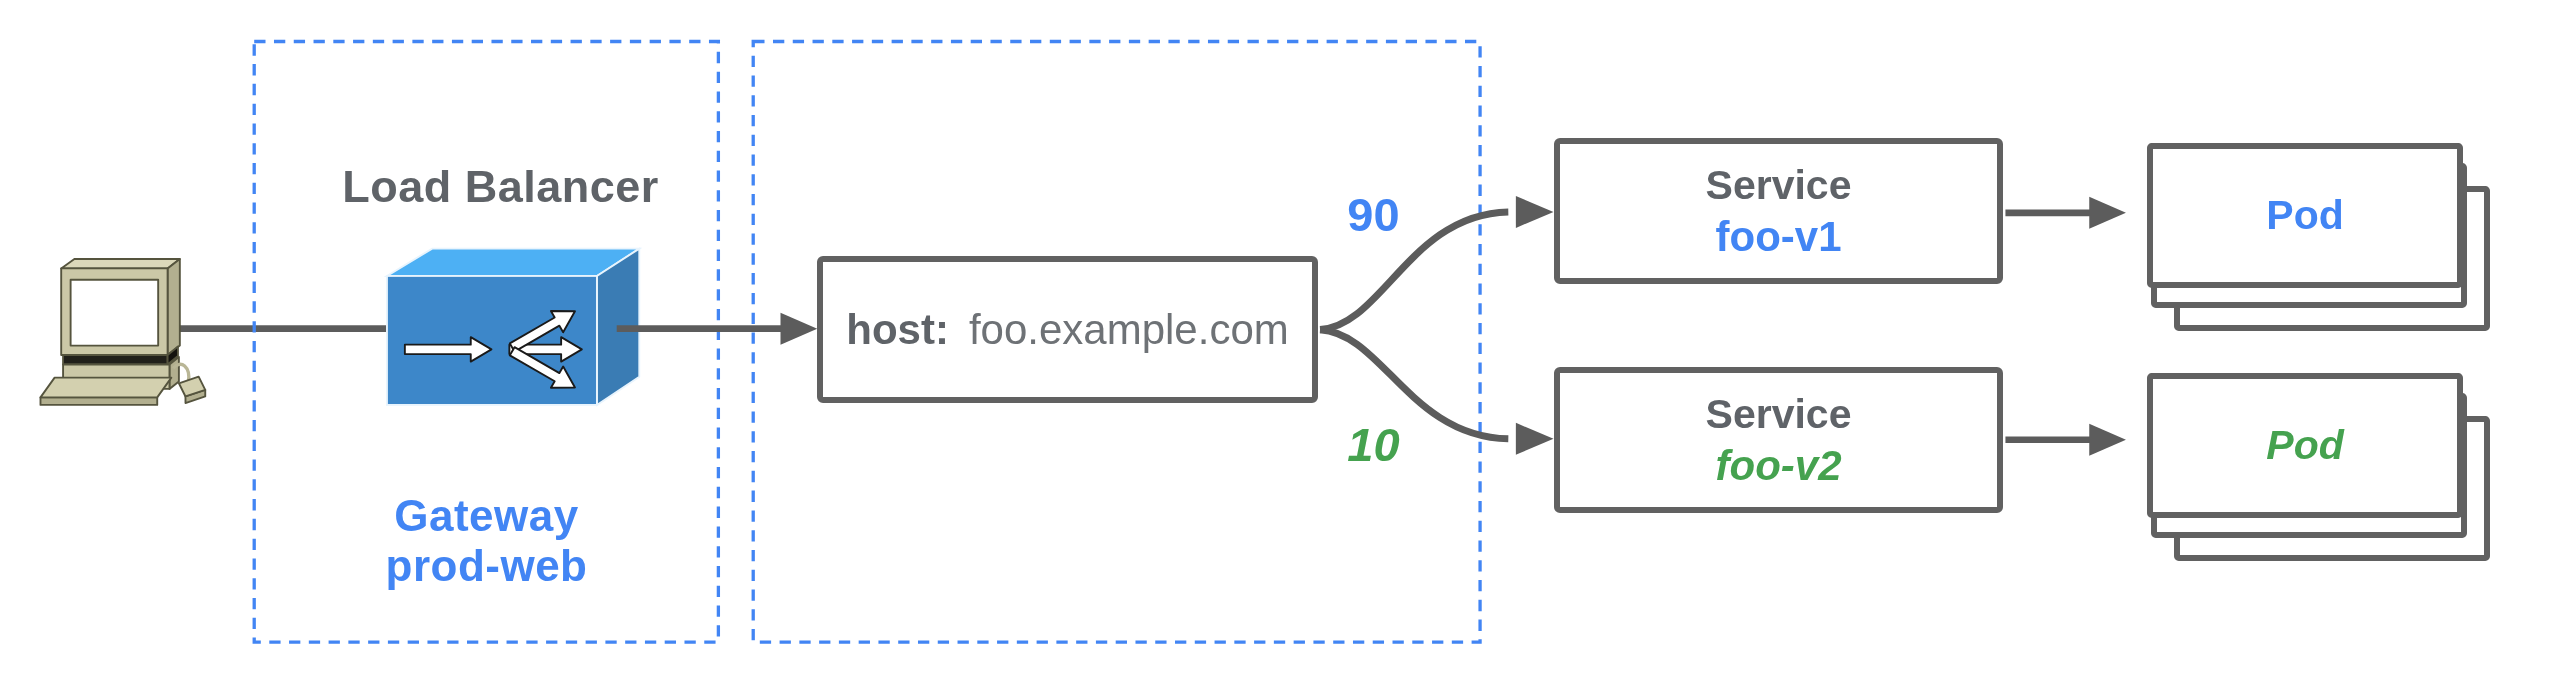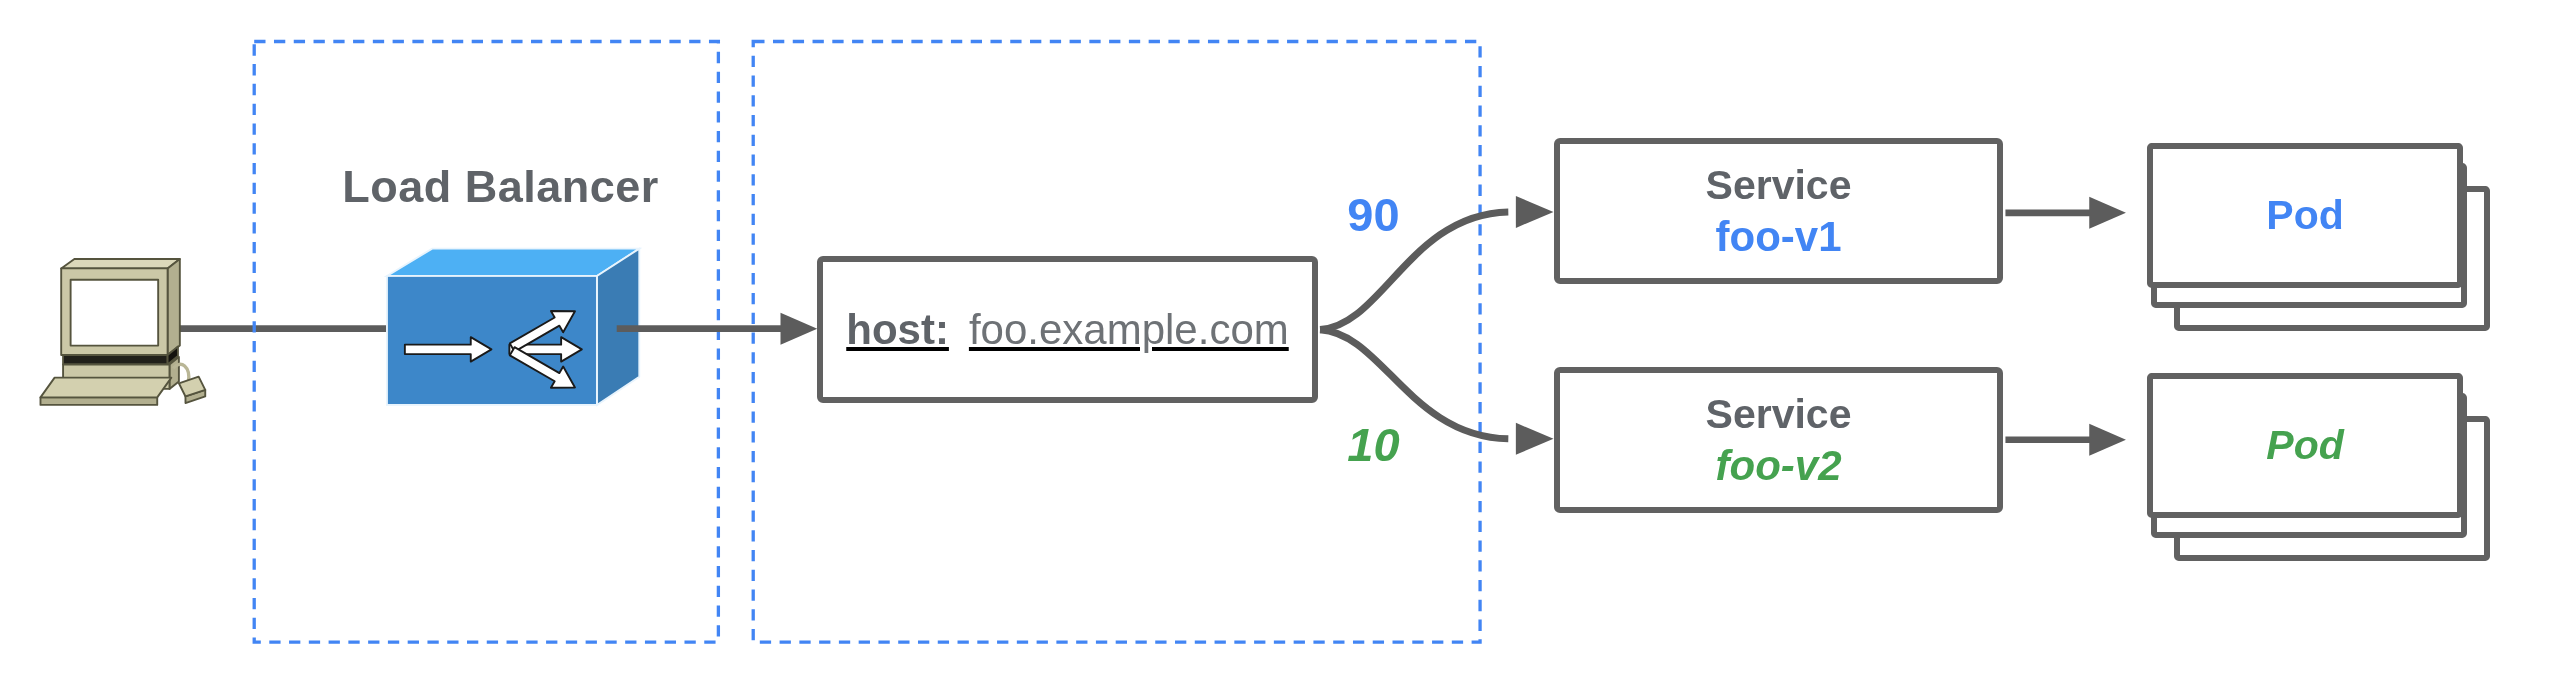--- a/index.html
+++ b/index.html
@@ -29,21 +29,21 @@
   
   .box {
     position: absolute;
     box-sizing: border-box;
     background: #ffffff;
     border: 6.6px solid #616161;
     border-radius: 6px;
     display: flex; flex-direction: column;
     align-items: center; justify-content: center;
   }
-  .host-box { flex-direction: row; gap: 20px; font-size: 42px; text-decoration: underline; }
+  .host-box { flex-direction: row; gap: 20px; font-size: 42px; }
   .host-key   { font-weight: 700; color: #5f6368; }
   .host-value { font-weight: 400; color: #6e7276; }
 
   .svc-kind { font-size: 41px; font-weight: 700; color: #5f6368; line-height: 51px; }
   .svc-name { font-size: 42px; font-weight: 700; line-height: 51px; }
 
   .text-blue  { color: #4285f4; }
   .text-green { color: #45a24f; font-style: italic; }
 
   .weight {
@@ -143,20 +143,24 @@
       <polygon points="2258,226 2219,209 2219,243" fill="#5c5c5c"></polygon>
     </g>
     <g>
       <line x1="2130" y1="467" x2="2222" y2="467" stroke="#5c5c5c" stroke-width="7"></line>
       <polygon points="2258,467 2219,450 2219,484" fill="#5c5c5c"></polygon>
     </g>
   </svg>
 
   <div class="big-title" style="left:268px; top:158px; width:465px; height:58px;">Load Balancer</div>
 
+  <div class="group-label" style="left:254px; top:491px; width:465px;">
+    <div>Gateway</div>
+    <div>prod-web</div>
+  </div>
 
 
   <div class="box host-box" style="left:817px; top:256px; width:501px; height:147px;">
     <span class="host-key">host:</span>
     <span class="host-value">foo.example.com</span>
   </div>
 
   <div class="weight text-blue" style="left:1298px; top:185px; width:151px; height:58px;">90</div>
   <div class="weight text-green" style="left:1298px; top:415px; width:151px; height:58px;">10</div>
 

